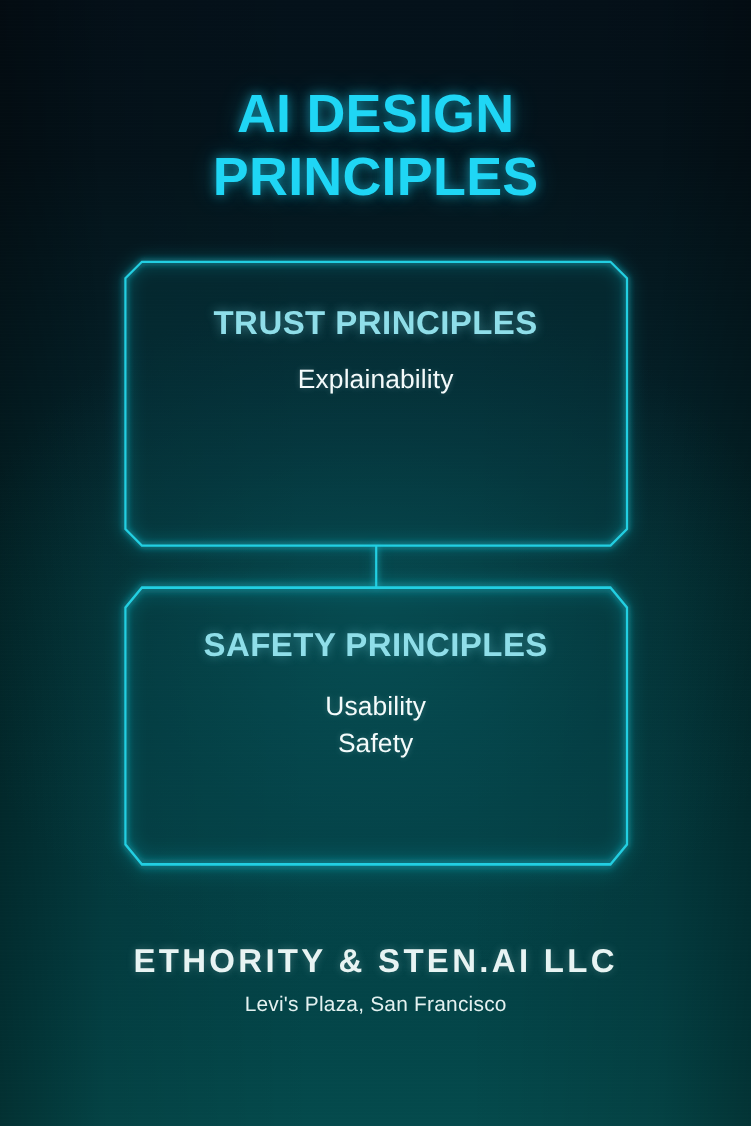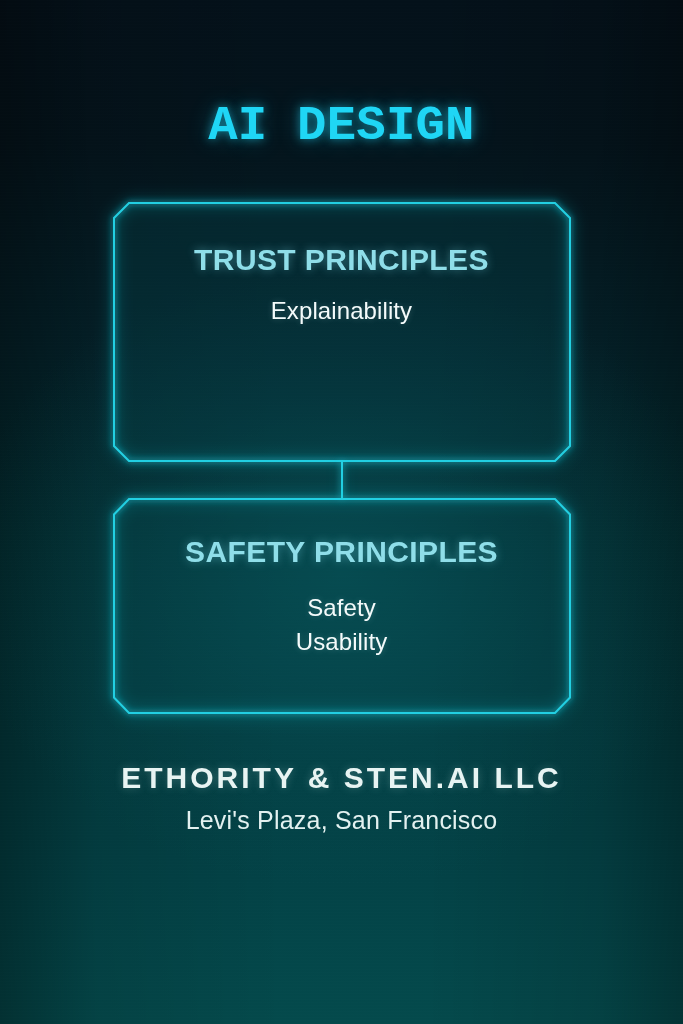--- a/index.html
+++ b/index.html
@@ -67,48 +67,47 @@
     position:relative;
     z-index:3;
     width:683px; height:1024px;
     display:flex;
     flex-direction:column;
     align-items:center;
   }
 
   
   .title {
-    margin-top:98px;
+    margin-top:76px;
     width:520px;
     text-align:center;
     color:#1fd6f5;
     font-size:49px;
     font-weight:bold;
     line-height:1.16;
     letter-spacing:0.2px;
     text-shadow:
       0 0 10px rgba(34,214,245,0.55),
       0 0 24px rgba(34,214,245,0.30);
-    font-family: Liberation Mono, monospace;
   }
   .title .ln { display:block; }
 
   
   .panels {
     position:relative;
     margin-top:47px;
     width:458px;
   }
 
   .panel {
     position:relative;
     width:458px;
   }
   .panel.trust  { height:260px; }
-  .panel.safety { height:216px; }
+  .panel.safety { height:254px; }
 
   .panel-svg {
     position:absolute;
     left:0; top:0;
     width:458px; height:100%;
     overflow:visible;
   }
   .panel-svg .fill   { fill: rgba(8,73,80,0.30); }
   .panel-svg .stroke {
     fill:none;
@@ -177,25 +176,26 @@
     margin-top:47px;
     width:620px;
     text-align:center;
   }
   .footer-company {
     color:#e8f4f3;
     font-size:30px;
     font-weight:bold;
     letter-spacing:3.0px;
     text-shadow: 0 0 8px rgba(210,245,245,0.25);
+    margin-top: 24px;
   }
   .footer-address {
     margin-top:11px;
     color:#e3f1f0;
-    font-size:25px;
+    font-size:19px;
     font-weight:normal;
     letter-spacing:0.2px;
   }
 </style>
 </head>
 <body>
 
 <div class="bg-base"></div>
 <div class="bg-sidewash"></div>
 <div class="bg-glow"></div>
@@ -212,20 +212,21 @@
         <feMergeNode in="SourceGraphic"></feMergeNode>
       </feMerge>
     </filter>
   </defs>
 </svg>
 
 <div class="page">
 
   <h1 class="title">
     <span class="ln">AI DESIGN</span>
+    <span class="ln">PRINCIPLES</span>
   </h1>
 
   <div class="panels">
 
     <section class="panel trust">
       <svg class="panel-svg" viewBox="0 0 458 260" preserveAspectRatio="none">
         <path class="fill" d="M16,1 L442,1 L457,16 L457,244 L442,259 L16,259 L1,244 L1,16 Z"></path>
         <path class="stroke" d="M16,1 L442,1 L457,16 L457,244 L442,259 L16,259 L1,244 L1,16 Z"></path>
       </svg>
       <div class="panel-inner">
@@ -241,22 +242,22 @@
     </div>
 
     <section class="panel safety">
       <svg class="panel-svg" viewBox="0 0 458 210" preserveAspectRatio="none">
         <path class="fill" d="M16,1 L442,1 L457,16 L457,194 L442,209 L16,209 L1,194 L1,16 Z"></path>
         <path class="stroke" d="M16,1 L442,1 L457,16 L457,194 L442,209 L16,209 L1,194 L1,16 Z"></path>
       </svg>
       <div class="panel-inner">
         <div class="panel-heading">SAFETY PRINCIPLES</div>
         <ul class="panel-list">
+          <li>Usability</li>
           <li>Safety</li>
-          <li>Usability</li>
         </ul>
       </div>
     </section>
 
   </div>
 
   <footer class="footer">
     <div class="footer-company">ETHORITY &amp; STEN.AI LLC</div>
     <div class="footer-address">Levi's Plaza, San Francisco</div>
   </footer>

